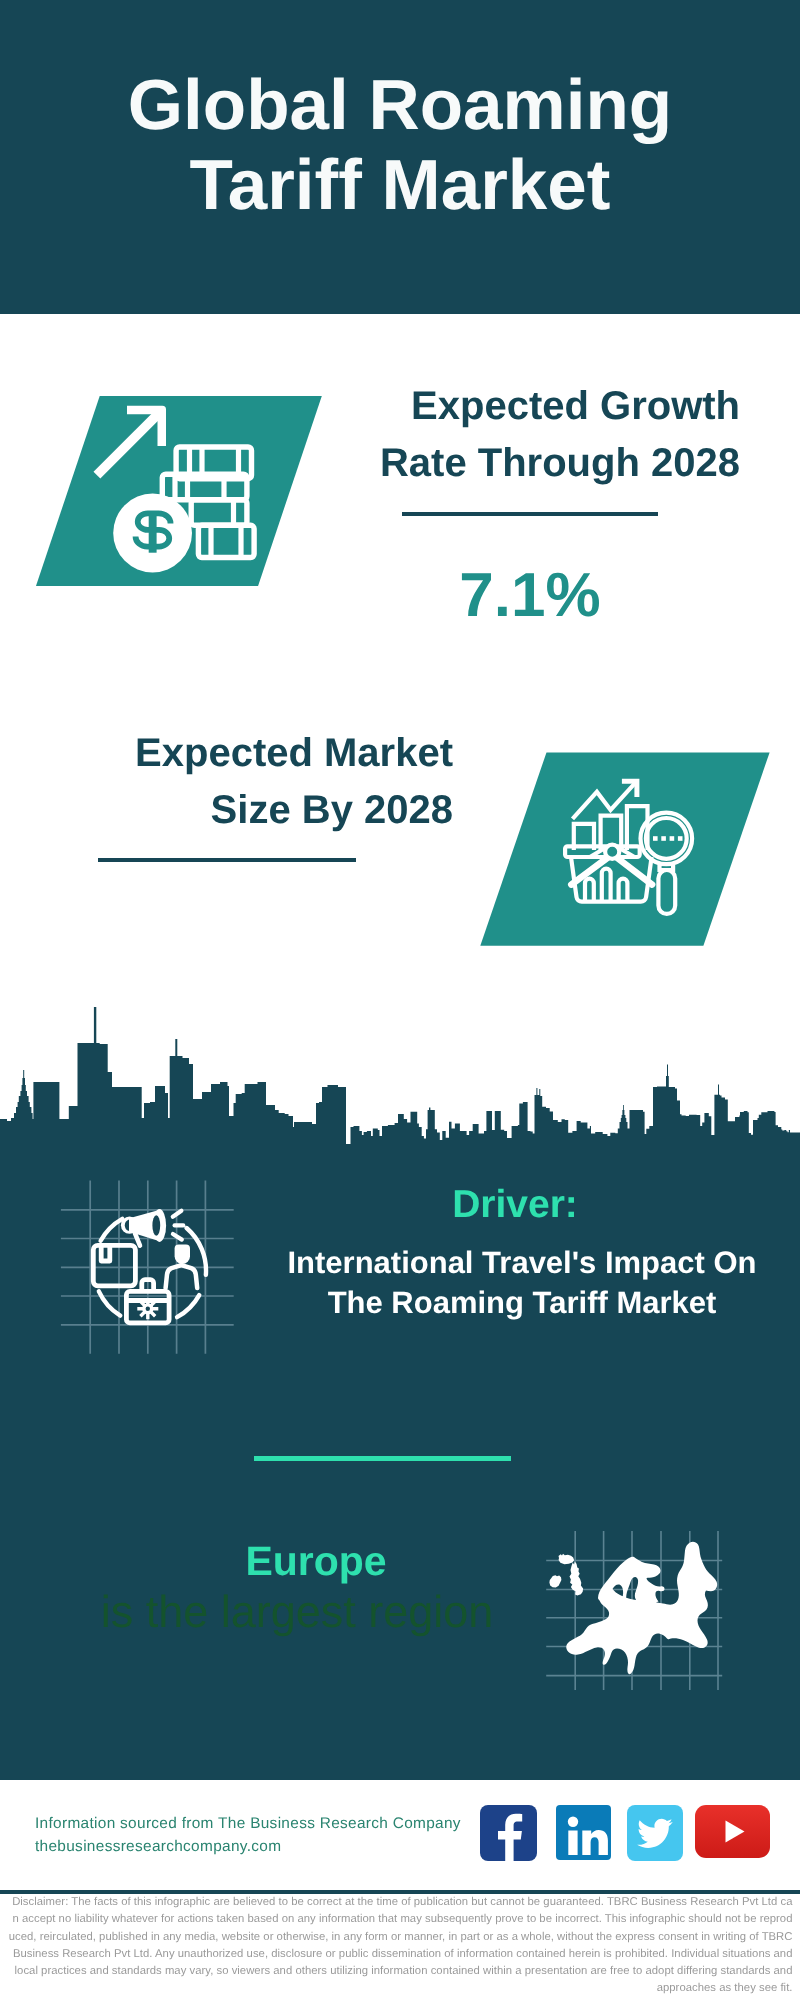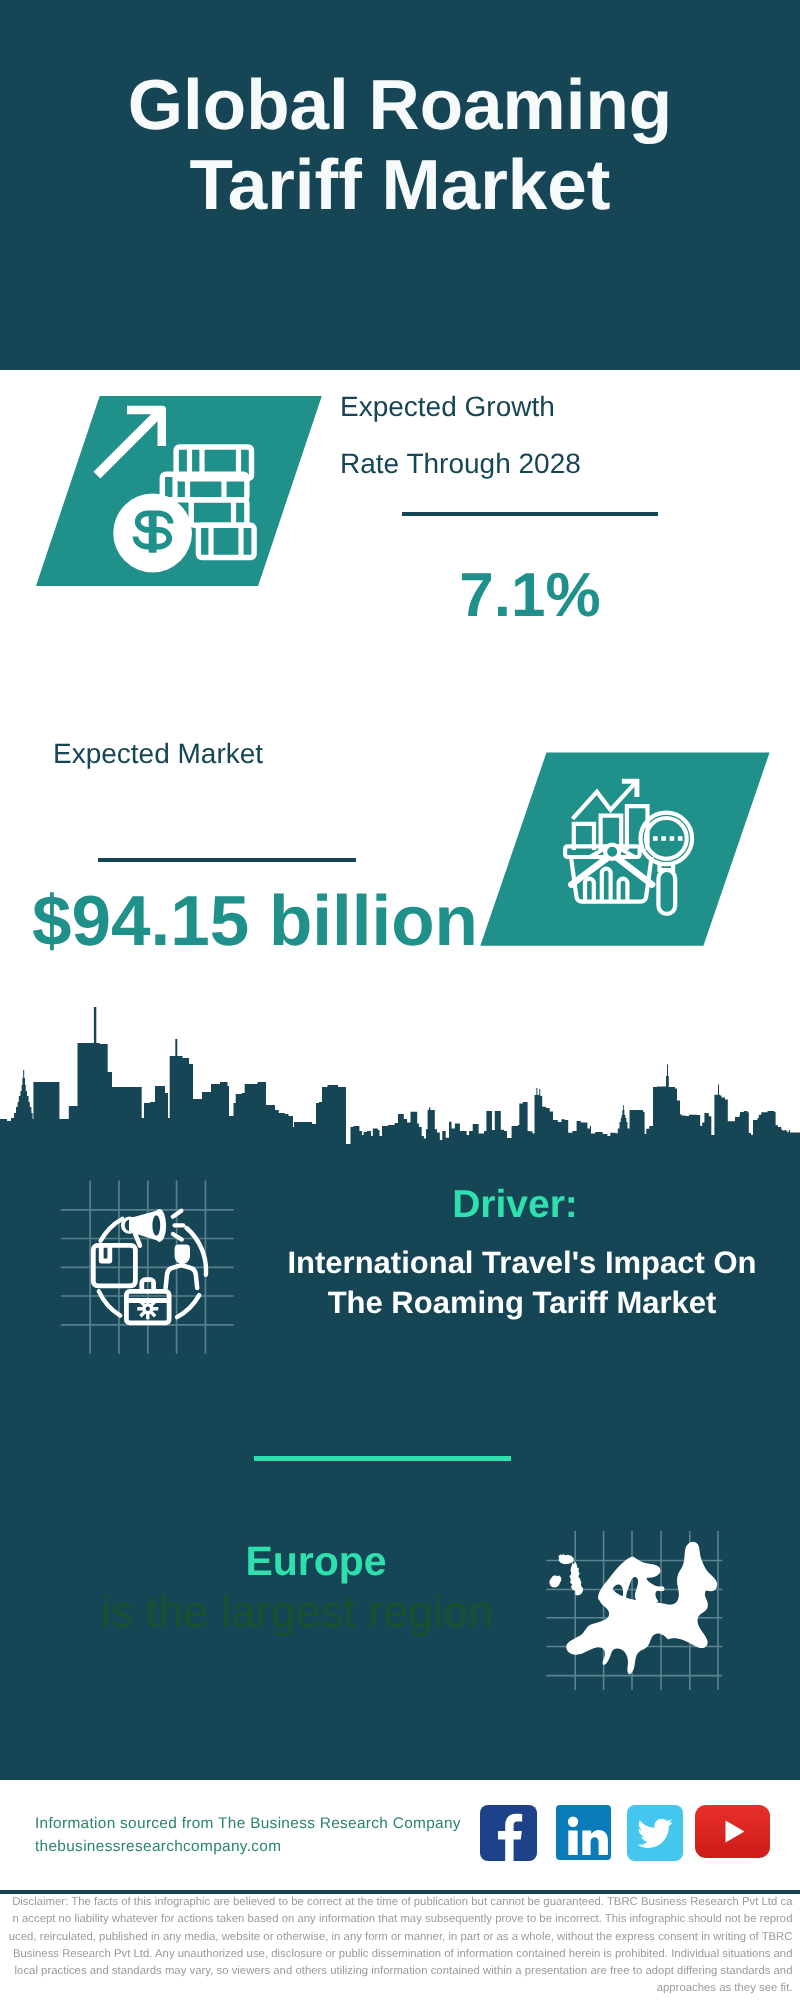--- a/index.html
+++ b/index.html
@@ -2,30 +2,30 @@
 <html><head>
 <meta charset="utf-8">
 <style>
   * { margin:0; padding:0; box-sizing:border-box; }
   html,body { width:800px; height:2000px; }
   body { background:#ffffff; font-family:"Liberation Sans", sans-serif;
          overflow:hidden; -webkit-font-smoothing:antialiased; text-rendering:geometricPrecision; }
   .page { position:relative; width:800px; height:2000px; background:#fff; }
 
   
-  .header { position:absolute; left:0; top:0; width:800px; height:370px; background:#164655; }
+  .header { position:absolute; left:0; top:0; width:800px; height:314px; background:#164655; }
   .header h1 { position:absolute; left:0; top:66px; width:800px; text-align:center;
                color:#f7fafa; font-size:71px; font-weight:bold; line-height:80px; }
 
   
   .para { position:absolute; background:#20908a; }
 
   
-  .stat-title { position:absolute; text-align:left; color:#164655;
-                font-size:28px; font-weight:normal; line-height:57px; }
+  .stat-title { position:absolute; text-align:right; color:#164655;
+                font-size:40px; font-weight:bold; line-height:57px; }
   .rule { position:absolute; height:4px; background:#164655; }
   .stat-val { position:absolute; text-align:center; color:#20908a;
               font-weight:bold; white-space:nowrap; }
 
   
   .darkbody { position:absolute; left:0; top:1144px; width:800px; height:636px; background:#164655; }
   .skyline  { position:absolute; left:0; top:1002px; width:800px; height:144px; display:block; }
 
   
   .driver-label { position:absolute; text-align:center; color:#2ee0ae;
@@ -137,23 +137,23 @@
     </g>
     <g fill="none" stroke="#ffffff" stroke-width="4.2">
       <path d="M47.2 74.8 L30 85"></path>
       <path d="M57.2 74.8 L74.4 85"></path>
     </g>
     <circle cx="52.2" cy="79.7" r="7.1" fill="#20908a" stroke="#ffffff" stroke-width="4.2"></circle>
   </svg>
 
   <div class="stat-title" style="left:53px; top:724.5px; width:400px;">
     <span>Expected Market</span><br>
+    <span>Size By 2028</span>
   </div>
   <div class="rule" style="left:98px; top:858px; width:258px;"></div>
-  <div class="stat-val" style="left:20px; top:886px; width:470px; font-size:71px; line-height:71px;">$94.15 billion</div>
 
   <div class="darkbody"></div>
   <svg class="skyline" viewBox="0 0 800 144" preserveAspectRatio="none">
       <path fill="#164655" d="M0.0 144.0 L0.0 117.0 L7.0 117.0 L7.0 119.0 L11.0 119.0 L11.0 116.0 L14.0 116.0 L14.0 111.0 L16.0 111.0 L16.0 105.0 L17.6 105.0 L17.6 100.0 L18.8 100.0 L18.8 94.0 L20.4 94.0 L20.4 89.0 L21.6 89.0 L21.6 83.0 L22.4 83.0 L22.4 76.0 L23.2 76.0 L23.2 68.0 L24.2 68.0 L24.2 76.0 L25.0 76.0 L25.0 83.0 L25.8 83.0 L25.8 89.0 L27.0 89.0 L27.0 94.0 L28.6 94.0 L28.6 100.0 L29.8 100.0 L29.8 105.0 L31.4 105.0 L31.4 111.0 L32.6 111.0 L32.6 117.0 L33.4 117.0 L33.4 80.0 L59.4 80.0 L59.4 117.0 L68.8 117.0 L68.8 104.0 L77.5 104.0 L77.5 41.0 L93.9 41.0 L93.9 5.0 L96.3 5.0 L96.3 41.0 L99.7 41.0 L99.7 42.0 L107.7 42.0 L107.7 70.0 L112.0 70.0 L112.0 85.0 L141.7 85.0 L141.7 116.0 L144.0 116.0 L144.0 101.0 L150.0 101.0 L150.0 100.0 L155.0 100.0 L155.0 84.0 L165.0 84.0 L165.0 91.0 L168.0 91.0 L168.0 116.0 L169.7 116.0 L169.7 54.0 L175.3 54.0 L175.3 37.0 L177.3 37.0 L177.3 54.0 L182.5 54.0 L182.5 56.0 L189.0 56.0 L189.0 62.0 L193.0 62.0 L193.0 97.0 L202.0 97.0 L202.0 90.0 L211.0 90.0 L211.0 82.0 L220.0 82.0 L220.0 80.0 L227.5 80.0 L227.5 84.0 L229.0 84.0 L229.0 114.0 L233.5 114.0 L233.5 101.0 L235.7 101.0 L235.7 92.0 L241.7 92.0 L241.7 91.0 L244.7 91.0 L244.7 82.0 L257.5 82.0 L257.5 80.0 L266.0 80.0 L266.0 103.0 L275.0 103.0 L275.0 108.0 L278.7 108.0 L278.7 111.0 L284.7 111.0 L284.7 112.0 L288.5 112.0 L288.5 114.0 L293.0 114.0 L293.0 125.0 L294.0 125.0 L294.0 120.0 L312.0 120.0 L312.0 122.0 L316.0 122.0 L316.0 101.0 L319.0 101.0 L319.0 100.0 L322.0 100.0 L322.0 85.0 L327.5 85.0 L327.5 83.0 L338.0 83.0 L338.0 85.0 L346.0 85.0 L346.0 143.0 L350.5 143.0 L350.5 125.0 L353.5 125.0 L353.5 124.0 L359.4 124.0 L359.4 129.0 L361.9 129.0 L361.9 133.0 L363.6 133.0 L363.6 130.0 L366.9 130.0 L366.9 129.0 L371.0 129.0 L371.0 134.0 L372.8 134.0 L372.8 126.5 L377.8 126.5 L377.8 128.0 L379.5 128.0 L379.5 134.0 L382.0 134.0 L382.0 124.0 L387.9 124.0 L387.9 123.0 L394.6 123.0 L394.6 121.0 L398.0 121.0 L398.0 112.0 L403.8 112.0 L403.8 117.0 L407.1 117.0 L407.1 120.6 L410.5 120.6 L410.5 109.7 L417.2 109.7 L417.2 121.4 L418.9 121.4 L418.9 125.0 L421.7 125.0 L421.7 134.0 L423.9 134.0 L423.9 136.5 L426.0 136.5 L426.0 127.3 L427.6 127.3 L427.6 108.0 L429.0 108.0 L429.0 105.5 L430.4 105.5 L430.4 108.0 L434.8 108.0 L434.8 127.3 L437.0 127.3 L437.0 130.6 L439.8 130.6 L439.8 138.0 L442.3 138.0 L442.3 129.0 L445.7 129.0 L445.7 135.7 L449.0 135.7 L449.0 119.7 L451.5 119.7 L451.5 126.5 L454.9 126.5 L454.9 121.4 L459.9 121.4 L459.9 129.0 L466.6 129.0 L466.6 133.0 L469.1 133.0 L469.1 129.0 L472.7 129.0 L472.7 122.0 L478.6 122.0 L478.6 131.5 L484.0 131.5 L484.0 129.0 L486.4 129.0 L486.4 109.0 L492.0 109.0 L492.0 128.0 L494.8 128.0 L494.8 109.0 L500.8 109.0 L500.8 127.7 L504.2 127.7 L504.2 129.0 L507.0 129.0 L507.0 136.0 L511.6 136.0 L511.6 124.0 L517.9 124.0 L517.9 123.0 L519.3 123.0 L519.3 101.4 L522.9 101.4 L522.9 100.0 L527.6 100.0 L527.6 129.0 L530.5 129.0 L530.5 129.5 L532.7 129.5 L532.7 131.5 L534.5 131.5 L534.5 93.0 L536.4 93.0 L536.4 86.0 L537.4 86.0 L537.4 93.0 L539.3 93.0 L539.3 87.0 L540.3 87.0 L540.3 94.0 L542.2 94.0 L542.2 104.7 L546.0 104.7 L546.0 106.0 L549.7 106.0 L549.7 109.4 L553.0 109.4 L553.0 118.0 L557.8 118.0 L557.8 120.0 L561.5 120.0 L561.5 117.3 L564.8 117.3 L564.8 118.0 L568.2 118.0 L568.2 130.7 L572.4 130.7 L572.4 129.0 L576.6 129.0 L576.6 119.0 L580.7 119.0 L580.7 120.6 L587.4 120.6 L587.4 126.5 L589.9 126.5 L589.9 124.0 L591.0 124.0 L591.0 131.5 L595.2 131.5 L595.2 129.9 L602.7 129.9 L602.7 131.9 L607.4 131.9 L607.4 134.0 L610.3 134.0 L610.3 130.7 L615.3 130.7 L615.3 131.2 L617.8 131.2 L617.8 126.5 L619.5 126.5 L619.5 120.0 L620.8 120.0 L620.8 116.0 L621.6 116.0 L621.6 113.0 L622.4 113.0 L622.4 108.0 L623.0 108.0 L623.0 103.0 L623.8 103.0 L623.8 108.0 L624.4 108.0 L624.4 113.0 L625.4 113.0 L625.4 116.0 L626.3 116.0 L626.3 120.0 L627.5 120.0 L627.5 126.5 L629.5 126.5 L629.5 108.0 L643.0 108.0 L643.0 109.8 L644.6 109.8 L644.6 131.9 L646.3 131.9 L646.3 126.8 L649.3 126.8 L649.3 124.0 L653.0 124.0 L653.0 85.0 L657.0 85.0 L657.0 84.5 L666.0 84.5 L666.0 74.0 L667.0 74.0 L667.0 62.5 L668.0 62.5 L668.0 74.0 L668.8 74.0 L668.8 85.0 L675.0 85.0 L675.0 86.5 L677.0 86.5 L677.0 98.4 L680.0 98.4 L680.0 112.3 L681.5 112.3 L681.5 113.5 L685.7 113.5 L685.7 114.0 L689.0 114.0 L689.0 112.8 L696.6 112.8 L696.6 113.1 L700.2 113.1 L700.2 124.0 L702.2 124.0 L702.2 120.5 L704.4 120.5 L704.4 111.0 L708.8 111.0 L708.8 114.3 L711.3 114.3 L711.3 133.0 L714.4 133.0 L714.4 92.8 L718.0 92.8 L718.0 82.4 L719.0 82.4 L719.0 92.8 L720.0 92.8 L720.0 93.6 L721.5 93.6 L721.5 95.5 L725.0 95.5 L725.0 97.4 L727.8 97.4 L727.8 119.3 L735.0 119.3 L735.0 114.9 L739.4 114.9 L739.4 113.6 L740.0 113.6 L740.0 109.9 L743.8 109.9 L743.8 109.0 L747.5 109.0 L747.5 110.3 L748.8 110.3 L748.8 131.1 L751.0 131.1 L751.0 132.8 L753.0 132.8 L753.0 118.0 L757.5 118.0 L757.5 116.1 L758.8 116.1 L758.8 112.8 L761.3 112.8 L761.3 110.3 L767.5 110.3 L767.5 109.0 L774.4 109.0 L774.4 109.9 L775.6 109.9 L775.6 123.3 L778.0 123.3 L778.0 124.9 L781.3 124.9 L781.3 127.4 L782.3 127.4 L782.3 128.6 L784.4 128.6 L784.4 128.0 L786.3 128.0 L786.3 129.3 L787.5 129.3 L787.5 130.3 L788.8 130.3 L788.8 128.0 L790.0 128.0 L790.0 130.5 L800.0 130.5 L800.0 144.0 Z"></path>
     </svg>
 
   <svg style="position:absolute; left:60px; top:1180px; width:180px; height:180px;" viewBox="0 0 180 180">
 <g stroke="#587f8e" stroke-width="1.7">
   <path d="M30.2 0.5 v173.2 M59.0 0.5 v173.2 M87.8 0.5 v173.2 M116.6 0.5 v173.2 M145.4 0.5 v173.2"></path>
   <path d="M0.9 29.8 h172.8 M0.9 58.5 h172.8 M0.9 87.3 h172.8 M0.9 116.0 h172.8 M0.9 144.8 h172.8"></path>

